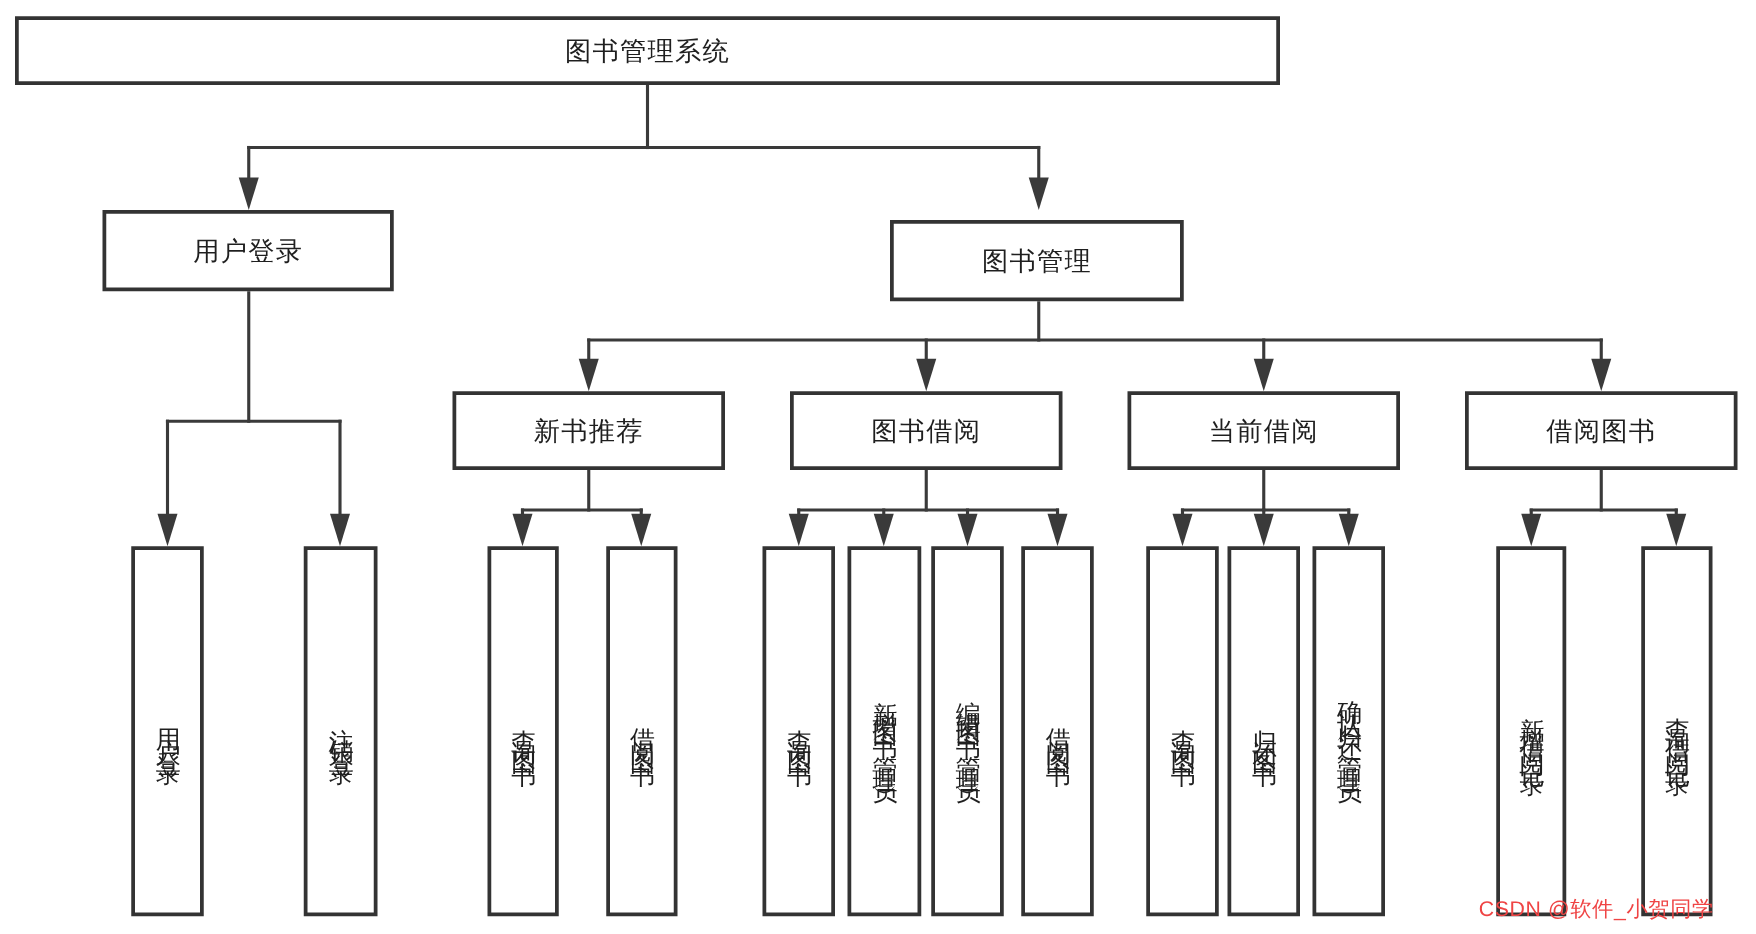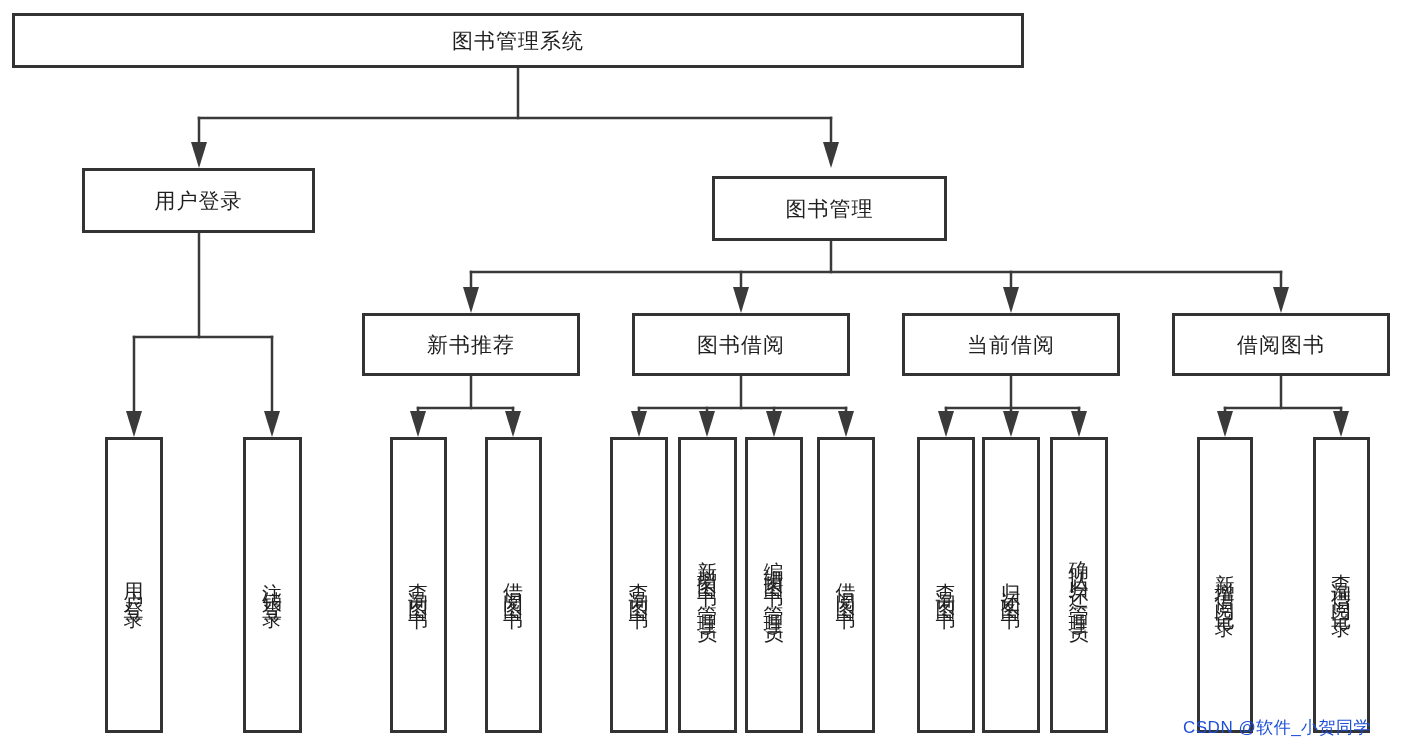--- a/index.html
+++ b/index.html
@@ -65,21 +65,21 @@
   .lf-8  { left: 917px;  width: 58px; }
   .lf-9  { left: 982px;  width: 58px; }
   .lf-10 { left: 1050px; width: 58px; }
   .lf-11 { left: 1197px; width: 56px; }
   .lf-12 { left: 1313px; width: 57px; }
   .watermark {
     position: absolute;
     left: 1183px;
     top: 716px;
     font-size: 17px;
-    color: #1d4ed8;
+    color: #ef4444;
     z-index: 3;
     letter-spacing: 0.5px;
     white-space: nowrap;
   }
 </style>
 </head>
 <body>
 
 <div class="stage">
 

